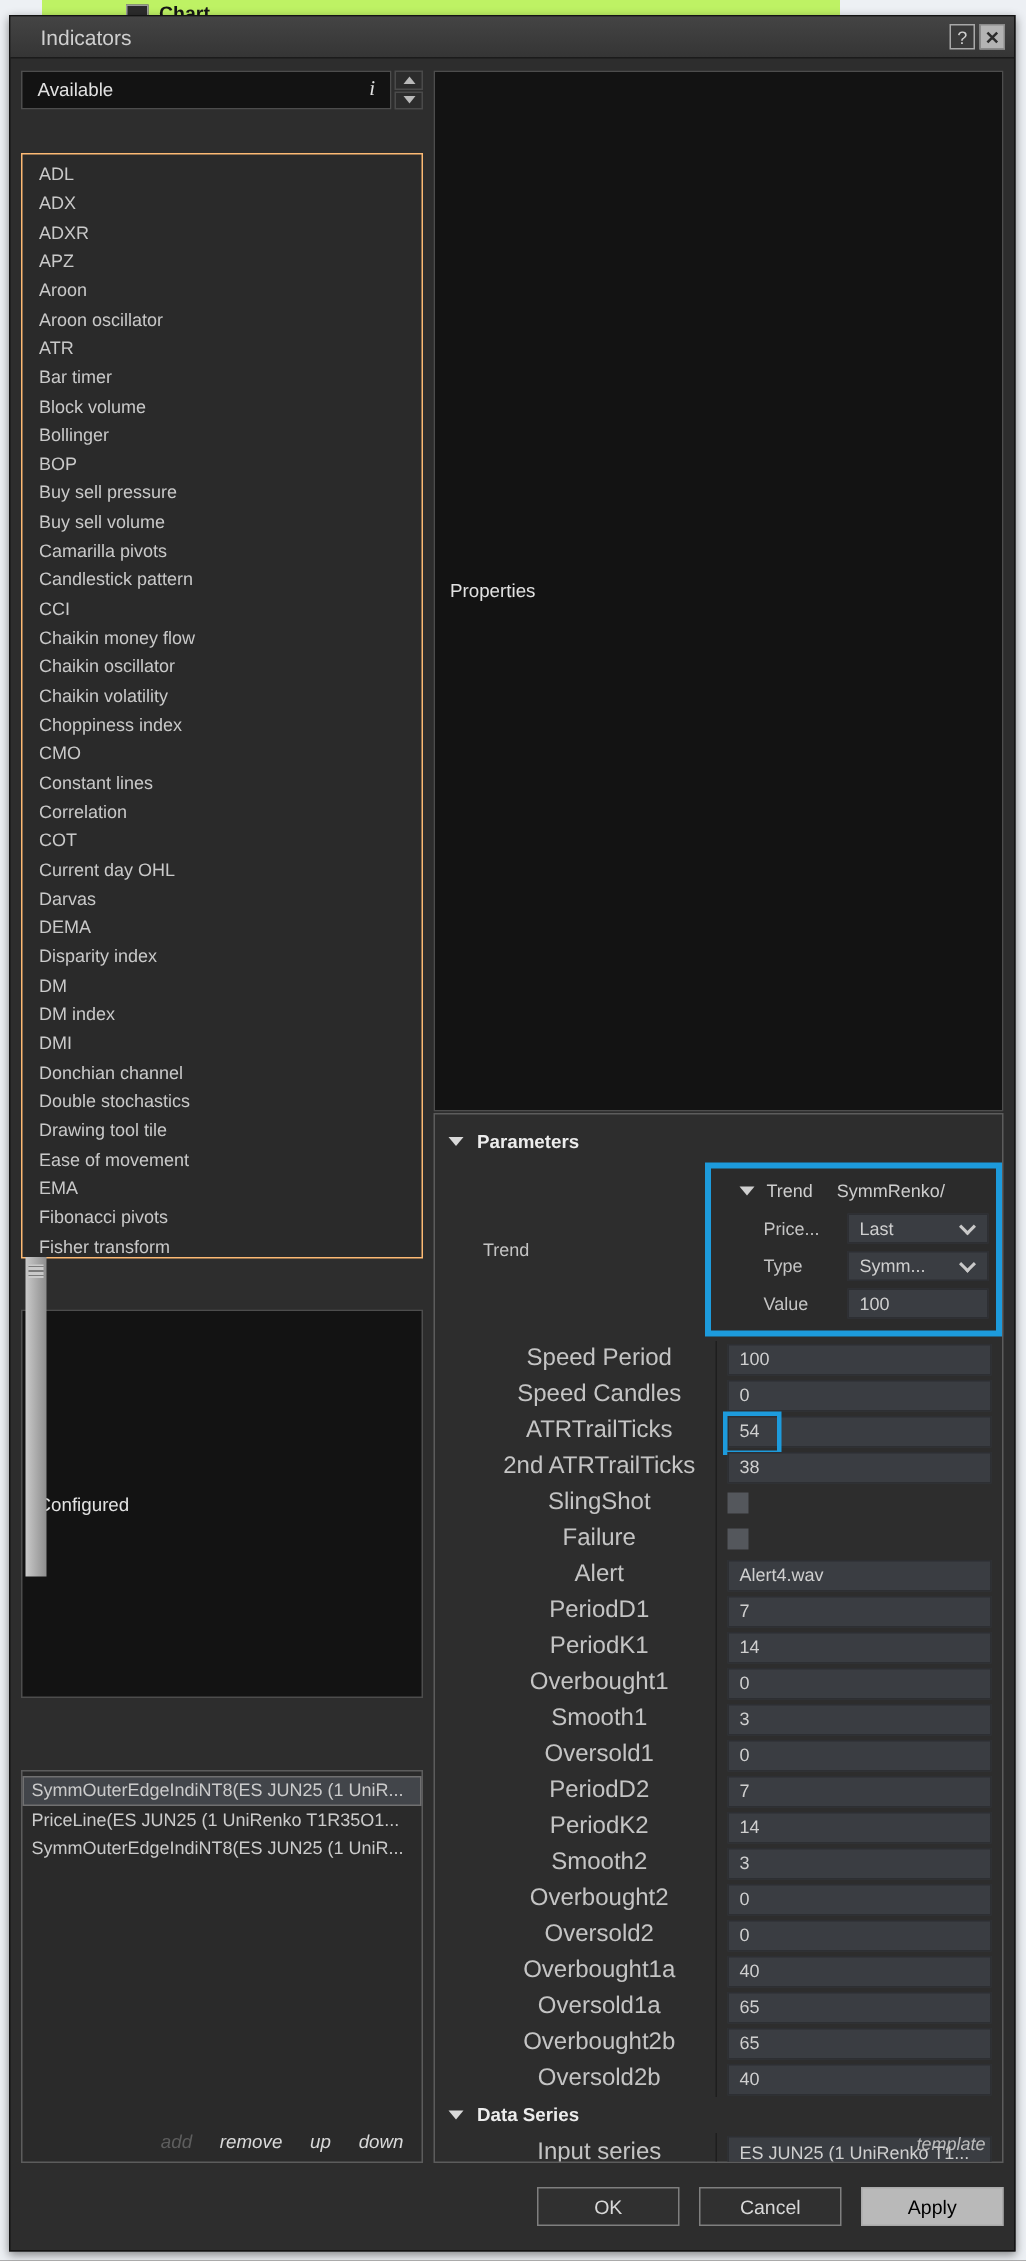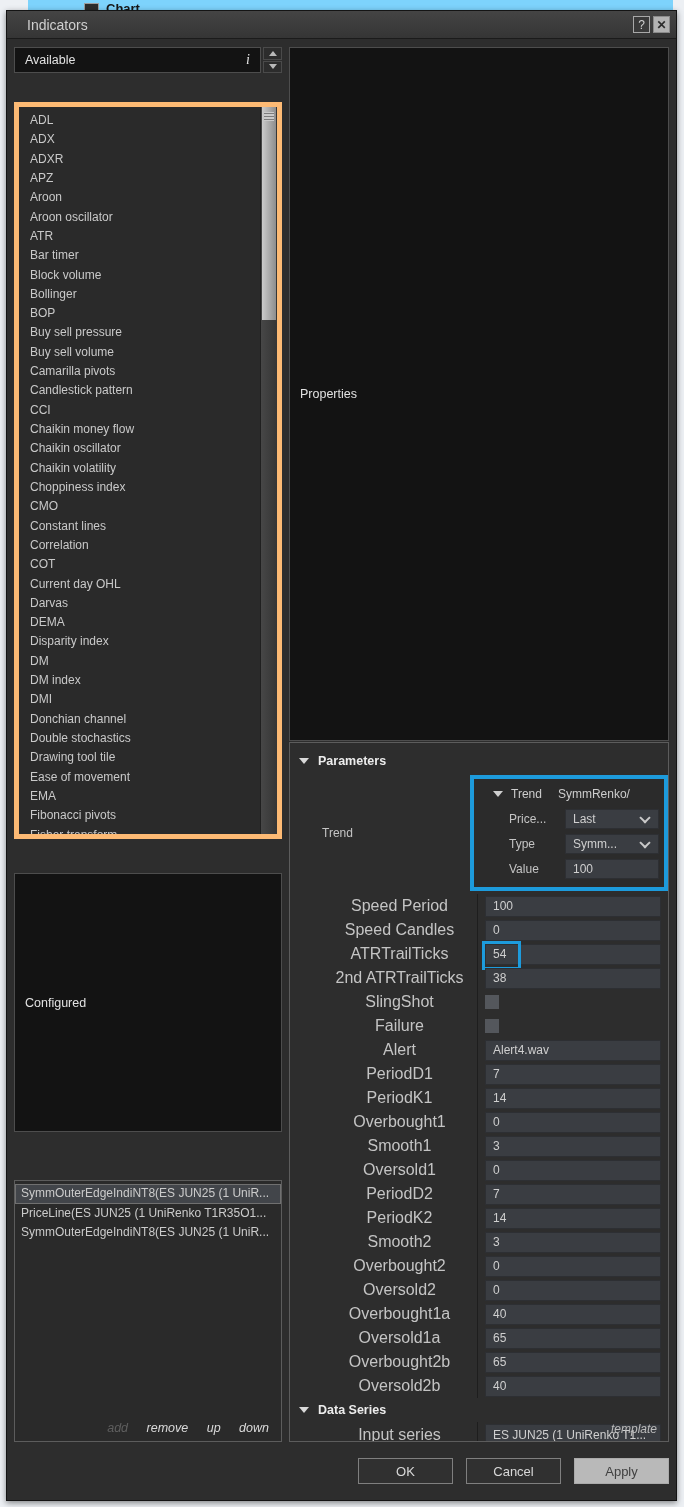--- a/index.html
+++ b/index.html
@@ -1,20 +1,20 @@
 <!DOCTYPE html>
 <html style="--anno: #1d9bdc;"><head>
 <meta charset="utf-8">
 <style>
   html,body{margin:0;padding:0;}
   body{font-family:"Liberation Sans",sans-serif;-webkit-font-smoothing:antialiased;}
   .stage{position:relative;width:684px;height:1507px;background:#edf0f4;overflow:hidden;}
 
   
-  .backdrop{position:absolute;left:28px;top:0;width:645px;height:11px;background:#7dd3fc;overflow:hidden;}
+  .backdrop{position:absolute;left:28px;top:0;width:532px;height:11px;background:#bef264;overflow:hidden;}
   .bd-icon{position:absolute;left:56px;top:3px;width:13px;height:12px;border:1px solid #9c9c9c;background:#2c2c2c;}
   .bd-title{position:absolute;left:78px;top:1px;font-size:13px;color:#161616;font-weight:bold;}
 
   
   .dialog{position:absolute;left:6px;top:10px;width:669px;height:1489px;background:#2d2d2d;border:1px solid #141414;box-shadow:0 2px 6px rgba(0,0,0,.45);}
   .titlebar{height:27px;background:linear-gradient(#444,#353535);border-bottom:1px solid #1b1b1b;display:flex;align-items:center;padding:0 6px;gap:32px;}
   .title{color:#cfcfcf;font-size:14px;margin-left:14px;}
   .tb-btns{margin-left:auto;display:flex;gap:3px;align-items:center;}
   .tb-btn{width:17px;height:17px;display:flex;align-items:center;justify-content:center;font-size:12px;cursor:default;box-sizing:border-box;}
   .tb-btn.help{border:1px solid #a8a8a8;color:#cfcfcf;background:#3a3a3a;}
@@ -25,21 +25,21 @@
   .right{flex:1;margin-left:7px;display:flex;flex-direction:column;}
 
   .lhead-row{display:flex;height:26px;}
   .lhead{flex:1;background:#131313;border:1px solid #4d4d4d;color:#e2e2e2;font-size:12.5px;display:flex;align-items:center;padding:0 10px;box-sizing:border-box;}
   .info{margin-left:auto;font-family:"Liberation Serif",serif;font-style:italic;font-size:14px;color:#e2e2e2;}
   .spinners{width:19px;margin-left:2px;display:flex;flex-direction:column;gap:1px;}
   .spin{flex:1;background:#2c2c2c;border:1px solid #4a4a4a;display:flex;align-items:center;justify-content:center;box-sizing:border-box;}
   .tri-up{width:0;height:0;border-left:4px solid transparent;border-right:4px solid transparent;border-bottom:5px solid #b9b9b9;}
   .tri-dn{width:0;height:0;border-left:4px solid transparent;border-right:4px solid transparent;border-top:5px solid #b9b9b9;}
 
-  .listwrap{display:flex;height:737px;border:5px solid #fdba74;background:#2a2a2a;margin-top:1px;box-sizing:border-box;}
+  .listwrap{display:flex;height:737px;border:1px solid #fdba74;background:#2a2a2a;margin-top:1px;box-sizing:border-box;flex-direction:column;}
   .list{flex:1;overflow:hidden;padding-top:4px;}
   .list-item{height:19.32px;line-height:19.32px;padding-left:11px;font-size:12px;color:#c9c9c9;white-space:nowrap;}
   .vscroll{width:16px;border-left:1px solid #202020;background:linear-gradient(to right,#474747,#353535);position:relative;}
   .vthumb{position:absolute;top:0;left:1px;right:1px;height:213px;background:linear-gradient(to right,#cacaca,#8d8d8d);}
   .vthumb .grip{position:absolute;top:5px;left:2px;right:2px;height:9px;background:repeating-linear-gradient(#cacaca 0 1px,#7b7b7b 1px 2px,#cacaca 2px 3px);}
 
   .configured-head{margin-top:6px;height:26px;}
   .clist{position:relative;flex:1;border:1px solid #5c5c5c;background:#2a2a2a;margin-top:20px;padding-top:3px;box-sizing:border-box;}
   .citem{height:19.5px;line-height:19.5px;padding-left:6px;font-size:12px;color:#cbcbcb;white-space:nowrap;overflow:hidden;}
   .citem.selected{background:#42454a;outline:1px solid #707070;outline-offset:-1px;}
@@ -71,21 +71,21 @@
   .tg-head{display:flex;align-items:center;height:24px;padding-left:14px;}
   .tg-title{font-size:12px;color:#cdcdcd;}
   .tg-value{font-size:12px;color:#cdcdcd;margin-left:16px;white-space:nowrap;overflow:hidden;}
   .tg-row{display:flex;align-items:center;height:25px;}
   .tg-label{width:86px;box-sizing:border-box;padding-left:30px;font-size:12px;color:#c4c4c4;white-space:nowrap;}
   .tg-ctrl{flex:1;display:flex;}
   .tg-ctrl .field{height:18px;}
 
   .footer{position:absolute;left:7px;right:7px;bottom:9px;height:40px;display:flex;align-items:center;justify-content:flex-end;gap:13px;}
   .btn{width:95px;height:26px;background:#303030;border:1px solid #7f7f7f;color:#d8d8d8;font-size:13px;font-family:"Liberation Sans",sans-serif;}
-  .btn.disabled{background:#b9b9b9;color:#404040;border-color:#aaaaaa;}
+  .btn.disabled{background:#b9b9b9;color:#000000;border-color:#aaaaaa;}
 </style>
 </head>
 <body>
 
 <div class="stage">
   <div class="backdrop">
     <span class="bd-icon"></span>
     <span class="bd-title">Chart</span>
   </div>
 

